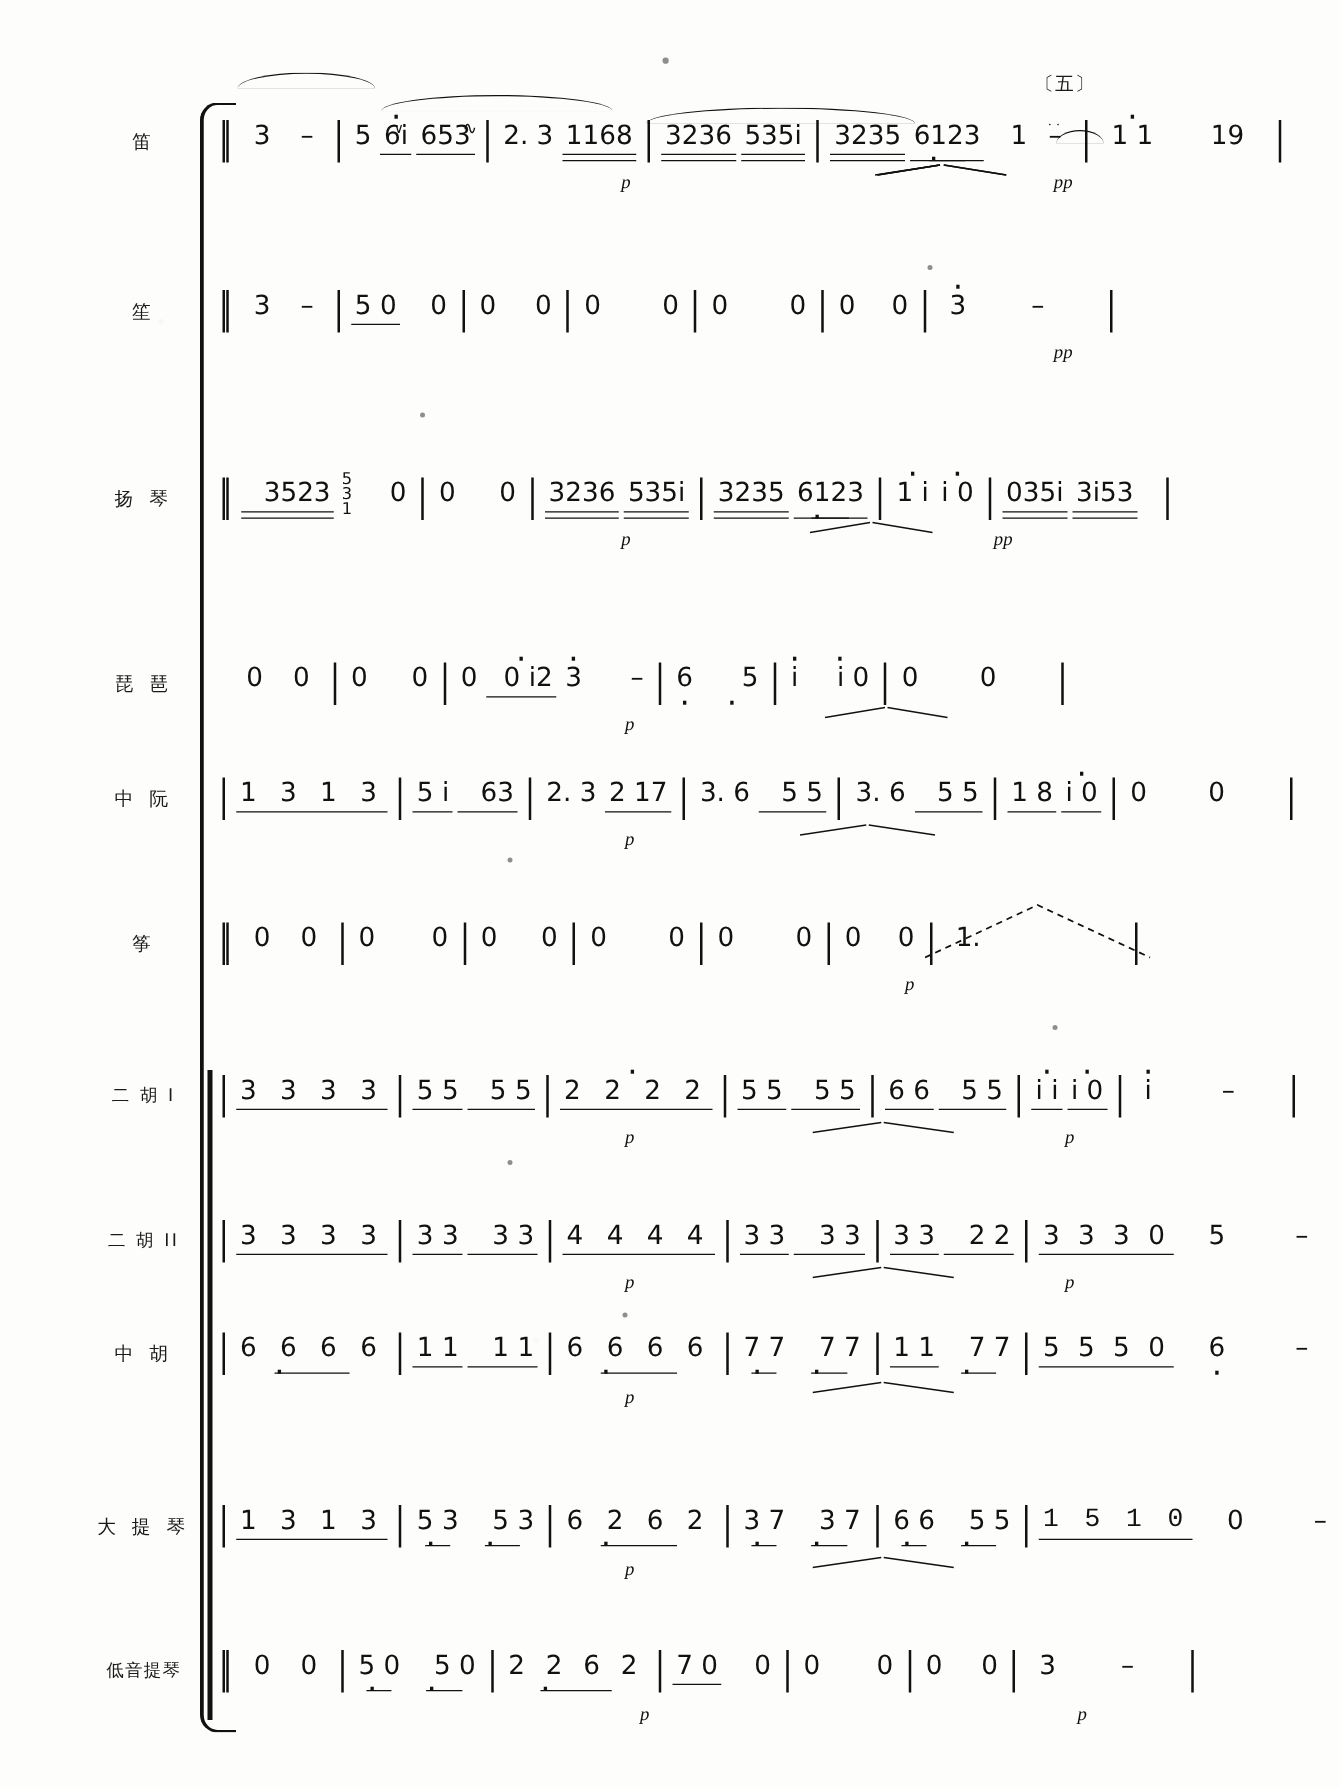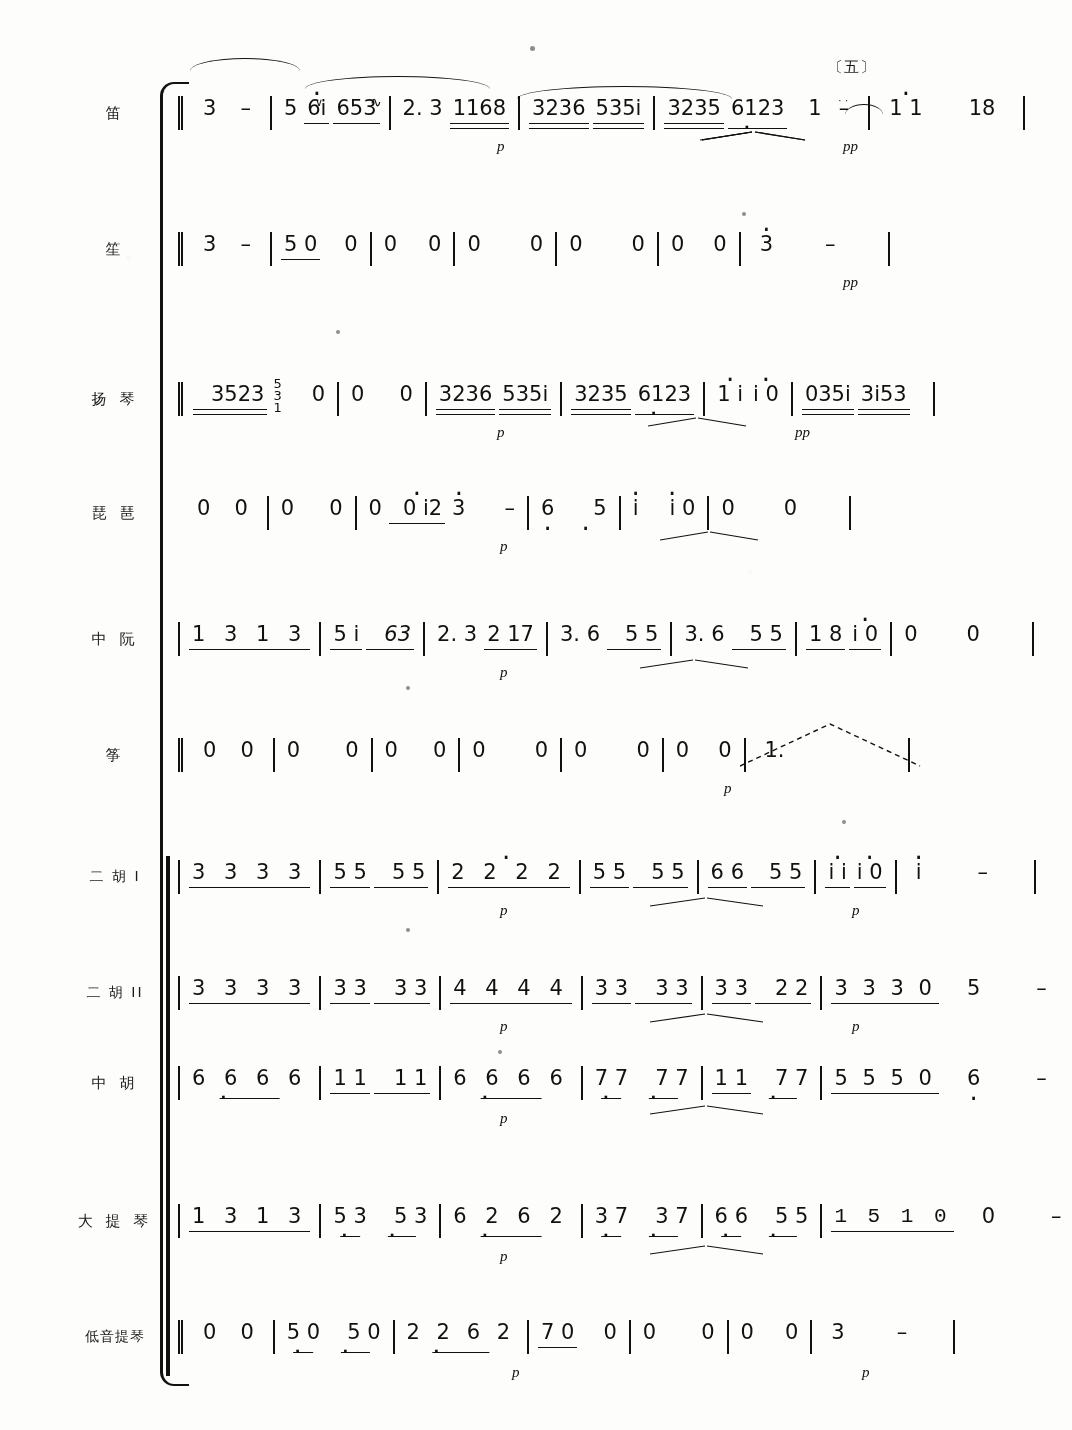--- a/index.html
+++ b/index.html
@@ -239,21 +239,21 @@
         <span class="note u2">3235</span>
         <span class="note u2 dot-dn">6123</span>
       </div>
       <div class="measure">
         <span class="note">1</span>
         <span class="note wide">–</span>
       </div>
       <div class="barline"></div>
       <div class="measure">
         <span class="note wide dot-up">1  1</span>
-        <span class="note" style="padding-left:34px;">18</span>
+        <span class="note" style="padding-left:34px;">19</span>
       </div>
       <div class="barline" style="margin-left:16px;"></div>
     </div>
 
     <div class="slur" style="left:190px; top:-24px; width:110px;"></div>
     <div class="slur" style="left:305px; top:-6px; width:185px;"></div>
     <div class="slur" style="left:517px; top:4px; width:215px;"></div>
     <div class="orn" style="left:370px; top:12px;">∿</div>
     <div class="orn" style="left:315px; top:14px; font-size:11px;">∨</div>
     <div class="dyn" style="left:497px; top:56px;">p</div>
@@ -358,21 +358,21 @@
     <div class="dyn" style="left:497px; top:56px;">p</div>
     <div class="dyn" style="left:795px; top:56px;">pp</div>
     <div class="hairpin" style="left:648px; top:46px;">
       <svg width="100" height="16">
           <polyline points="0,12 48,4" fill="none" stroke="#111" stroke-width="1.2"></polyline>
           <polyline points="50,4 98,12" fill="none" stroke="#111" stroke-width="1.2"></polyline>
         </svg>
     </div>
   </div>
 
-  <div class="staff" style="top:482px;">
+  <div class="staff" style="top:516px;">
     <div class="inst-name">琵 琶</div>
     <div class="music-line">
       <div class="measure">
         <span class="note wide">0</span>
         <span class="note wide">0</span>
       </div>
       <div class="barline"></div>
       <div class="measure">
         <span class="note">0</span>
         <span class="note" style="padding-left:30px;">0</span>
@@ -413,21 +413,21 @@
   <div class="staff" style="top:608px;">
     <div class="inst-name">中 阮</div>
     <div class="music-line">
       <div class="barline"></div>
       <div class="measure">
         <span class="note u1" style="letter-spacing:6px;">1 3 1 3</span>
       </div>
       <div class="barline"></div>
       <div class="measure">
         <span class="note u1">5 i</span>
-        <span class="note u1" style="padding-left:20px;font-style:italic;">63</span>
+        <span class="note u1" style="padding-left:20px;">63</span>
       </div>
       <div class="barline"></div>
       <div class="measure">
         <span class="note">2. 3</span>
         <span class="note u1">2 17</span>
       </div>
       <div class="barline"></div>
       <div class="measure">
         <span class="note">3. 6</span>
         <span class="note u1" style="padding-left:20px;">5 5</span>

